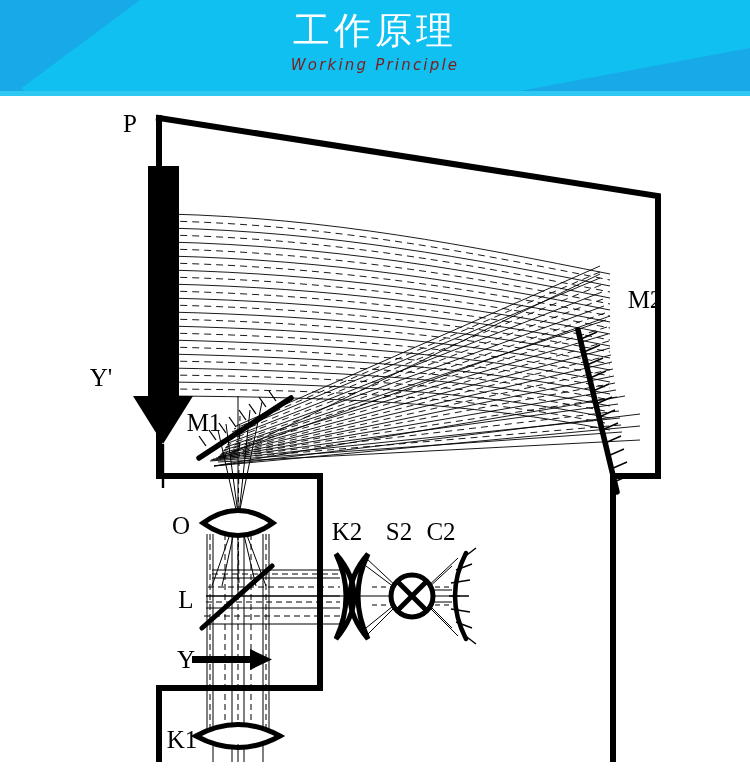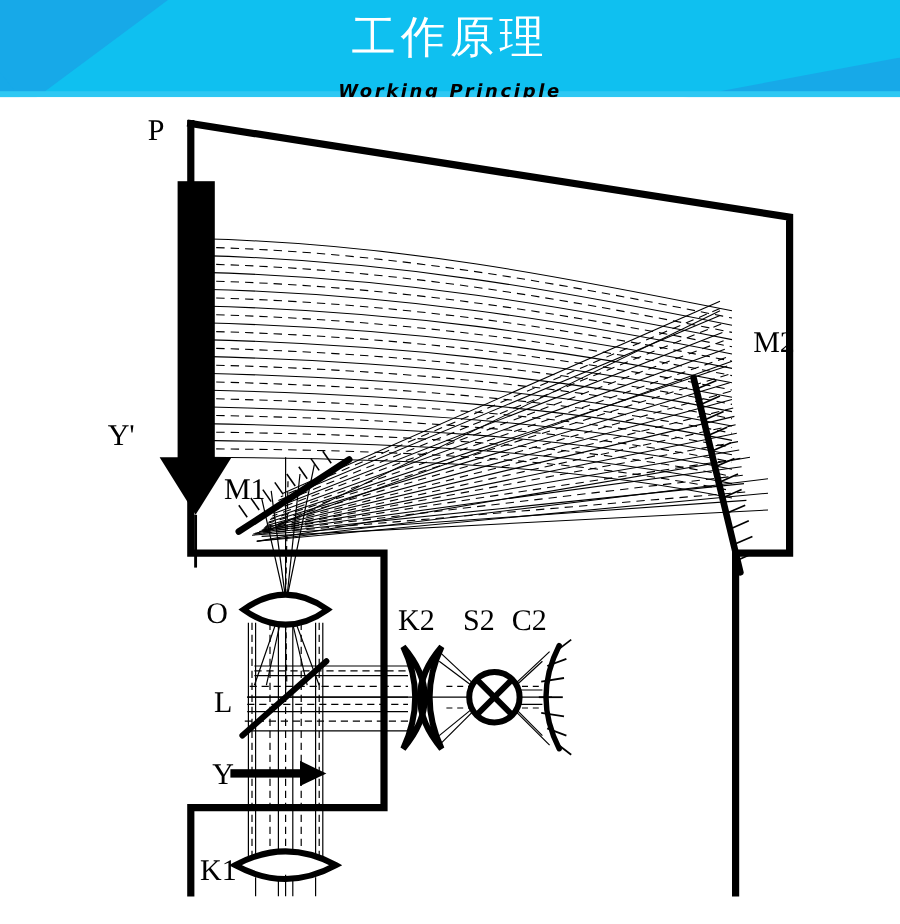--- a/index.html
+++ b/index.html
@@ -18,21 +18,21 @@
     position: relative;
     width: 750px;
     height: 770px;
     background: #ffffff;
   }
 
   
   #banner {
     position: relative;
     width: 750px;
-    height: 81px;
+    height: 96px;
     overflow: hidden;
     background: #0fc0f0;
   }
   #banner .bg-base {
     position: absolute;
     inset: 0;
     background: #0fc0f0;
   }
   #banner .shape {
     position: absolute;
@@ -75,25 +75,25 @@
     margin-top: 9px;
     color: #ffffff;
     font-family: "DejaVu Sans", "Liberation Sans", sans-serif;
     font-size: 37px;
     font-weight: 500;
     letter-spacing: 4px;
     line-height: 44px;
   }
   #banner .title-en {
     display: block;
-    margin-top: 13px;
-    color: #000000;
+    margin-top: 2px;
+    color: #7f1d1d;
     font-family: "DejaVu Sans", "Liberation Sans", sans-serif;
     font-size: 15px;
-    font-weight: bold;
+    font-weight: normal;
     font-style: italic;
     letter-spacing: 2.2px;
     line-height: 20px;
   }
 
   
   #diagram-wrap {
     position: relative;
     width: 750px;
     height: 666px;

